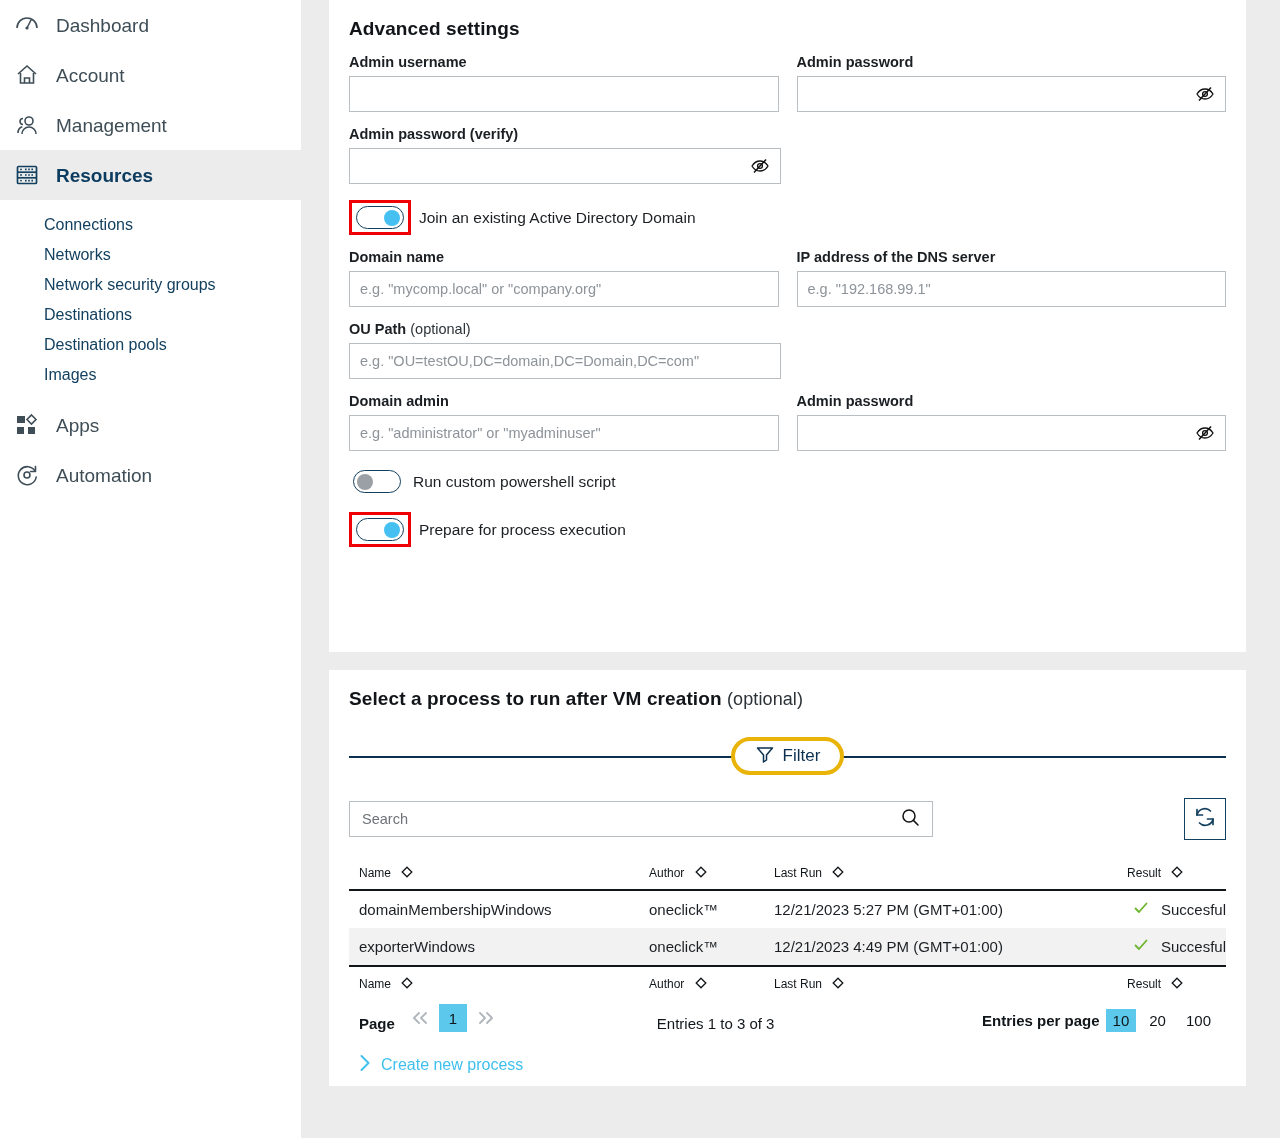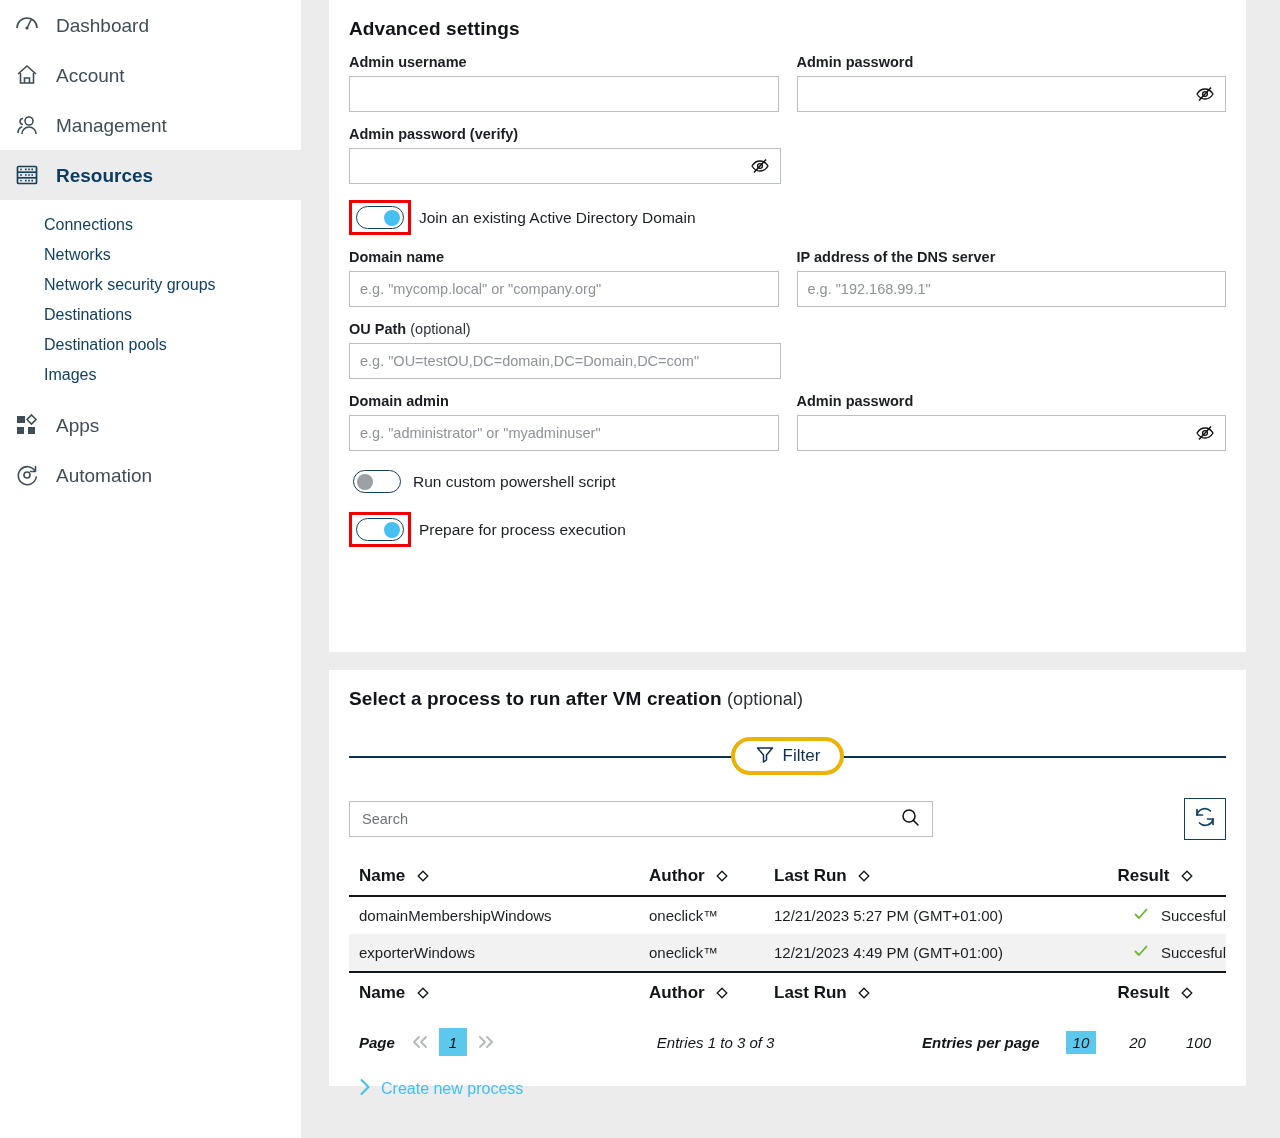--- a/index.html
+++ b/index.html
@@ -127,51 +127,51 @@
   .search-ico { position: absolute; right: 12px; top: 50%; transform: translateY(-50%); cursor: pointer; }
   .refresh-btn {
     margin-left: auto; width: 42px; height: 42px; border: 1.4px solid #13405f;
     background: #fff; display: flex; align-items: center; justify-content: center;
     cursor: pointer;
   }
 
   
   table.proc { width: 100%; border-collapse: collapse; margin-top: 20px; }
   table.proc th {
-    text-align: left; font-size: 17px; color: #11161a; font-weight: 700;
+    text-align: left; font-size: 12px; color: #11161a; font-weight: 400;
     padding: 6px 0 8px 10px; white-space: nowrap;
   }
   table.proc th.r { text-align: center; padding-right: 12px; }
   table.proc thead tr { border-bottom: 2px solid #11161a; }
   table.proc tfoot tr { border-top: 2px solid #11161a; }
   table.proc tfoot th { padding-top: 10px; }
   table.proc td {
     font-size: 15px; color: #1b1f23; padding: 9px 0 9px 10px; white-space: nowrap;
   }
   table.proc tbody tr { cursor: pointer; }
   table.proc tbody tr.alt { background: #f2f2f2; }
   td.result { text-align: right; padding-right: 12px; color: #6cb52d; }
   td.result .chk { margin-right: 8px; display: inline-block; vertical-align: -1px; }
   .sortdia { display: inline-block; margin-left: 7px; vertical-align: -1px; }
 
   
   .pager {
-    display: flex; align-items: center; margin-top: 16px; font-size: 15px;
-    color: #11161a; padding-left: 10px; font-style: italic;
+    display: flex; align-items: flex-end; margin-top: 4px; font-size: 15px;
+    color: #11161a; padding-left: 10px;
   }
   .pager .lbl { font-weight: 700; }
   .pg-nav { display: flex; align-items: center; gap: 8px; margin-left: 14px; }
   .pg-arrow { color: #b0b6bb; cursor: pointer; display: flex; align-items: center; }
   .pg-num {
     background: #5bc8ec; color: #11161a; width: 28px; height: 28px;
     display: flex; align-items: center; justify-content: center;
     font-size: 15px; cursor: pointer;
   }
   .entries-mid { margin-left: 160px; color: #11161a; }
-  .epp { margin-left: auto; display: flex; align-items: center; gap: 26px; padding-right: 8px; }
+  .epp { margin-left: auto; display: flex; align-items: center; gap: 6px; padding-right: 8px; }
   .epp .lbl { font-weight: 700; }
   .epp .opt {
     padding: 3px 7px; cursor: pointer; color: #11161a; font-size: 15px;
   }
   .epp .opt.sel { background: #5bc8ec; }
 
   .create-link {
     display: flex; align-items: center; gap: 10px; margin-top: 22px;
     padding-left: 10px; color: #3fc0ef; font-size: 16px; cursor: pointer;
   }

